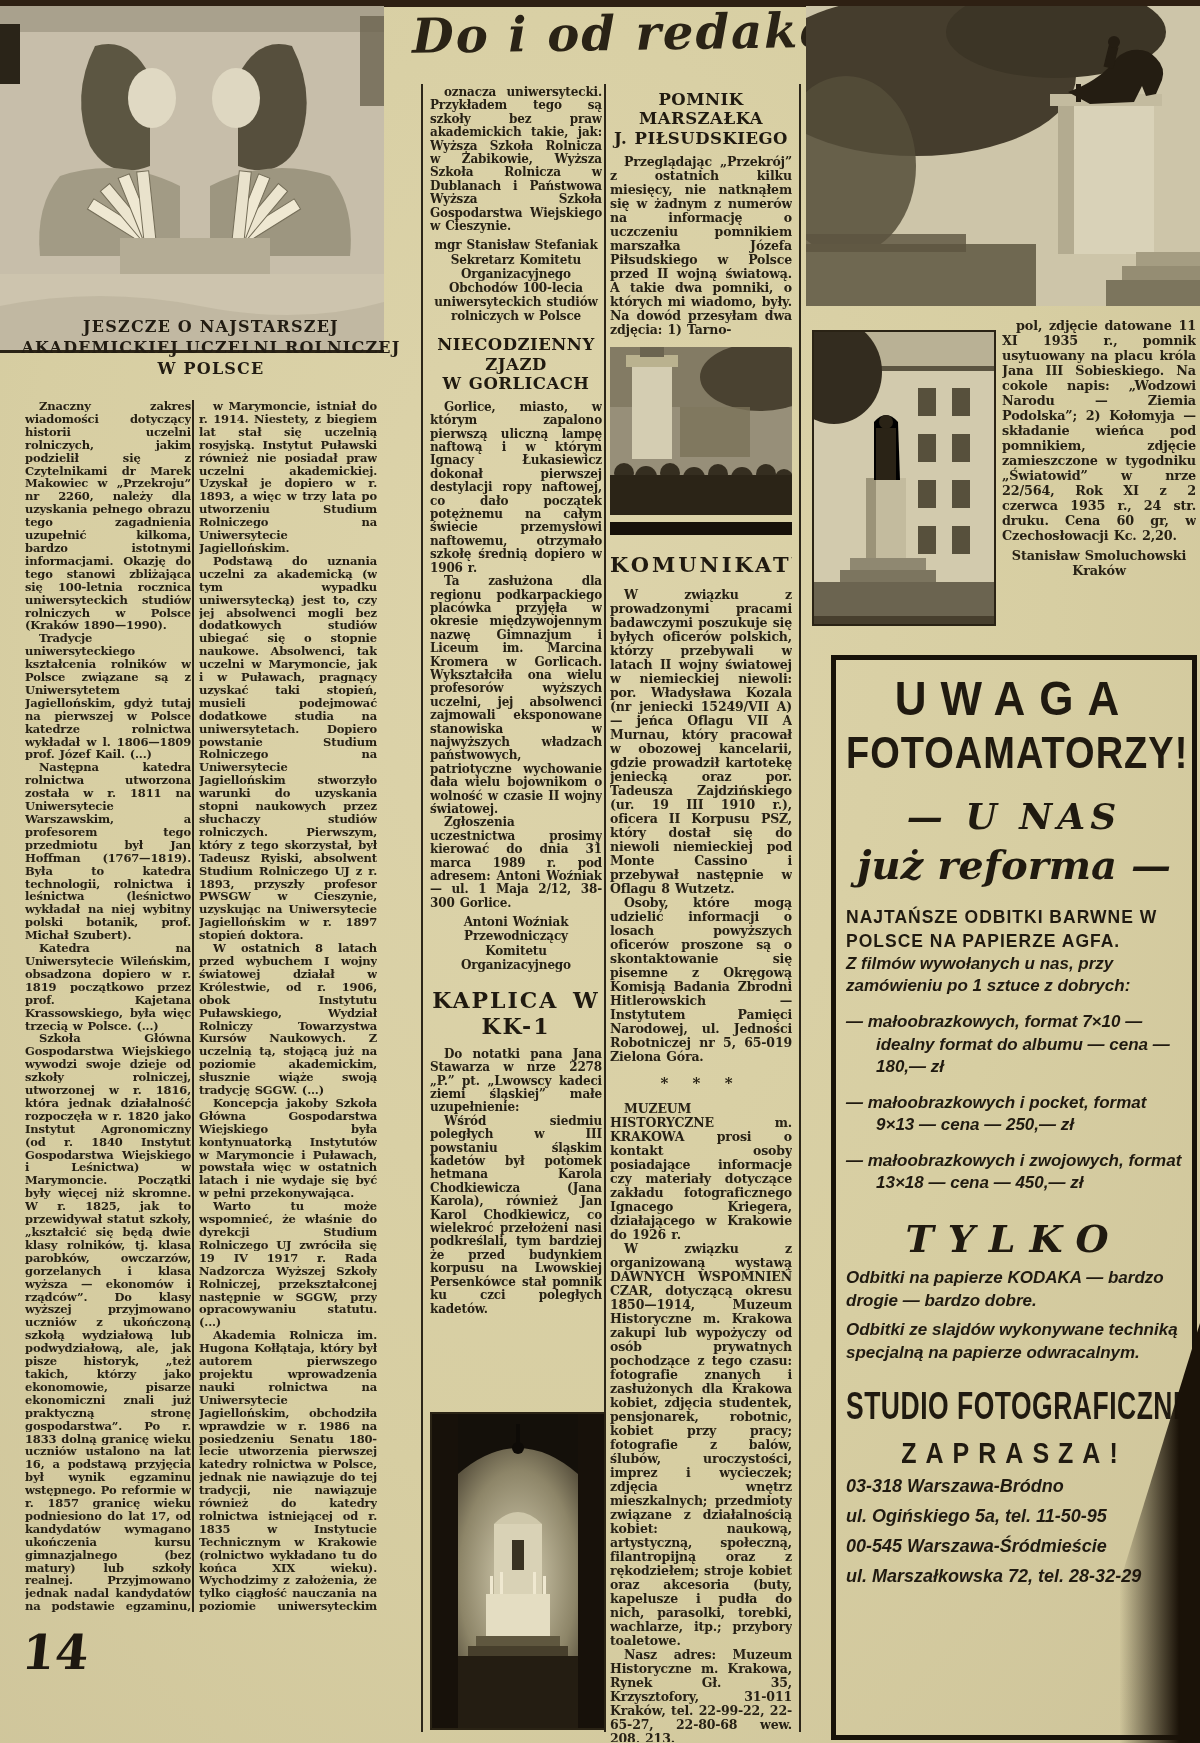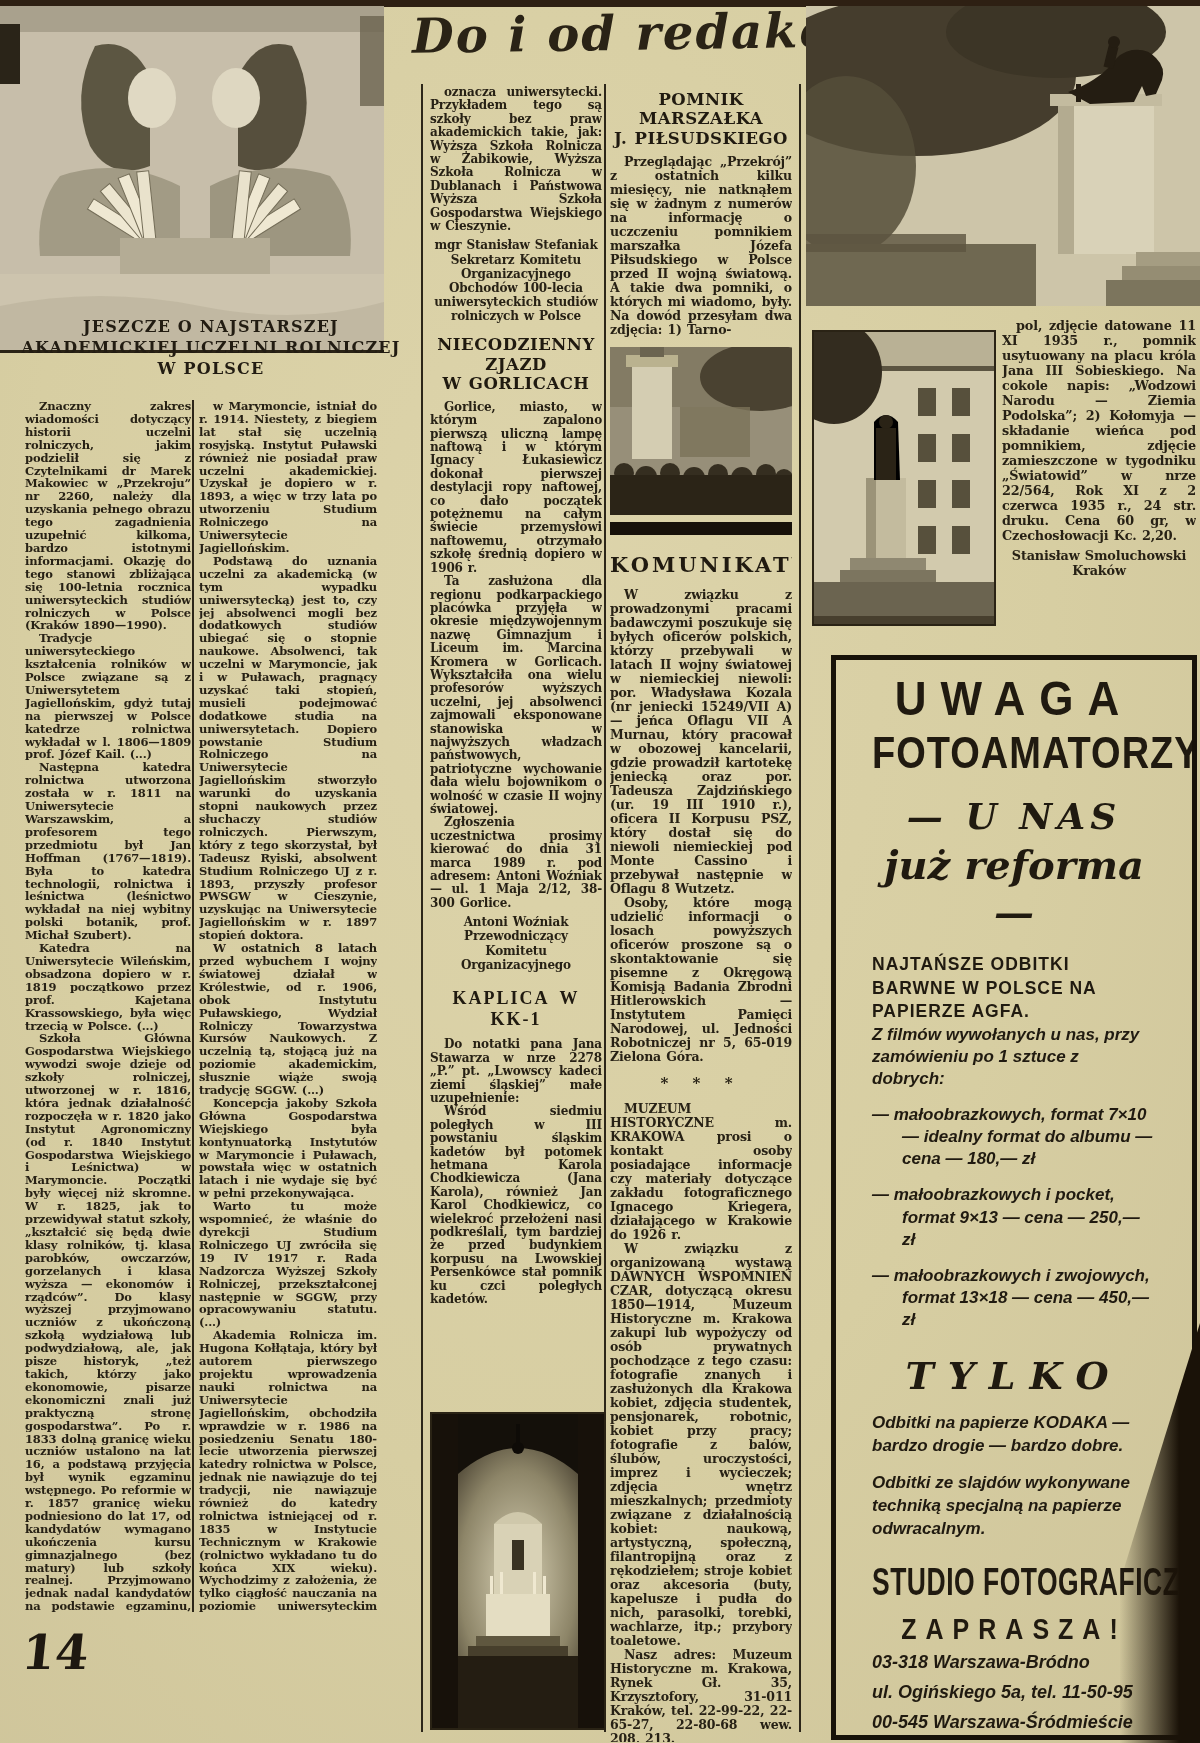--- a/index.html
+++ b/index.html
@@ -28,45 +28,45 @@
   .colL2{left:199px;top:400px;width:178px;height:1212px;font-size:11.5px;line-height:12.9px;}
   .ruleL{left:192px;top:400px;height:1212px;width:1.5px;}
   .colC1{left:430px;top:86px;width:172px;height:1322px;font-size:12px;line-height:13.4px;}
   .colC2{left:610px;top:88px;width:182px;height:1654px;font-size:12.5px;line-height:14px;}
   .caption{left:1002px;top:318px;width:194px;height:334px;font-size:12.8px;line-height:15px;}
   .para{margin:0;text-indent:14px;text-align:justify;}
   .sig{text-align:center;margin:5px 0 9px;}
   .sig-line{line-height:1.18;}
   .sec-h{text-align:center;margin:12px 0 7px;font-size:16.5px;line-height:1.18;letter-spacing:.5px;color:#201a10;}
   .sec-hl{}
-  .kap{font-size:18px;letter-spacing:2px;word-spacing:5px;margin:16px 0 8px;font-family:Liberation Serif, serif;}
+  .kap{font-size:22px;letter-spacing:2px;word-spacing:5px;margin:16px 0 8px;}
   .komu{font-size:21px;letter-spacing:3px;margin:18px 0 10px;}
   .stars{text-align:center;font-size:15px;letter-spacing:9px;margin:12px 0;font-weight:700;}
   .crowd{position:relative;width:100%;height:168px;margin-top:10px;background:#8d8570;}
   .bar{height:13px;background:#17110a;margin-top:7px;}
   .pageno{position:absolute;left:22px;top:1624px;font-weight:700;font-size:48px;color:#1e1810;transform:skewX(-6deg);}
   .ad{position:absolute;left:831px;top:655px;width:366px;height:1085px;border:5px solid #171209;
-      padding:14px 36px;box-sizing:border-box;color:#201a10;overflow:hidden;}
+      padding:14px 10px;box-sizing:border-box;color:#201a10;overflow:hidden;}
   .ad-title1{font-family:"Liberation Sans",sans-serif;font-weight:700;font-size:44px;letter-spacing:14px;
              text-align:center;transform:scaleY(1.08);}
   .ad-title2{font-family:"Liberation Sans",sans-serif;font-weight:700;font-size:38px;letter-spacing:1px;
              text-align:center;margin-top:8px;transform:scaleY(1.18);}
   .ad-script{font-style:italic;font-weight:700;text-align:center;}
   .s1{font-size:36px;margin-top:20px;letter-spacing:5px;}
   .s2{font-size:40px;margin-top:4px;}
   .ad-lead{font-family:"Liberation Sans",sans-serif;font-weight:700;font-size:17.5px;margin-top:18px;
            line-height:1.35;letter-spacing:1px;}
   .ad-lead2{font-family:"Liberation Sans",sans-serif;font-style:italic;font-weight:700;font-size:17px;
             line-height:1.3;}
   .ad-offer{font-family:"Liberation Sans",sans-serif;font-style:italic;font-weight:700;font-size:17px;
             line-height:1.3;margin-top:14px;padding-left:30px;text-indent:-30px;}
   .ad-tylko1{font-size:38px;letter-spacing:14px;margin-top:22px;}
   .ad-tylko2{font-size:45px;margin-top:2px;}
   .ad-note{font-family:"Liberation Sans",sans-serif;font-style:italic;font-weight:700;font-size:17px;
-           line-height:1.35;margin-top:14px;}
+           line-height:1.35;margin-top:6px;}
   .ad-studio{font-family:"Liberation Sans",sans-serif;font-weight:700;font-size:26.5px;text-align:center;
              margin-top:26px;transform:scaleY(1.45);letter-spacing:.5px;white-space:nowrap;}
   .ad-zaprasza{font-family:"Liberation Sans",sans-serif;font-weight:700;font-size:25px;text-align:center;
                letter-spacing:9px;margin-top:16px;transform:scaleY(1.2);}
   .ad-addr{font-family:"Liberation Sans",sans-serif;font-style:italic;font-weight:700;font-size:18px;margin-top:9px;}
 </style>
 </head>
 <body>
 
 <div class="page">

